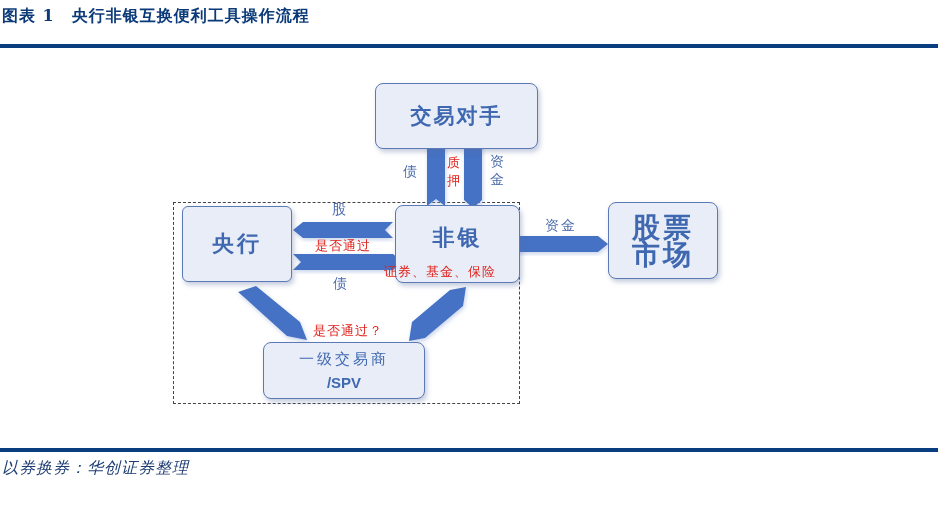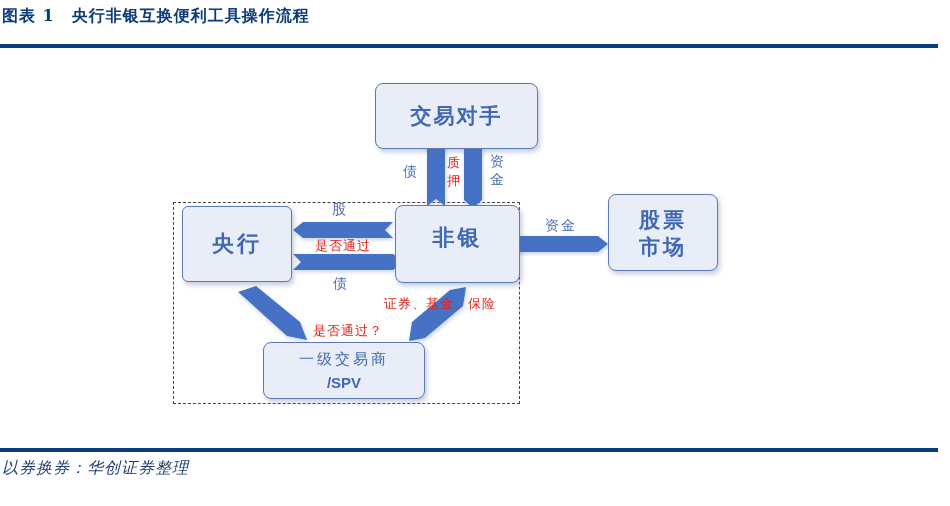--- a/index.html
+++ b/index.html
@@ -61,35 +61,35 @@
   </div>
 
   <div class="node" style="left:182px;top:206px;width:110px;height:76px;font-size:22px;letter-spacing:3px;border-radius:6px;">
     <span>央行</span>
   </div>
 
   <div class="node" style="left:395px;top:205px;width:125px;height:78px;font-size:22px;letter-spacing:3px;">
     <span style="margin-top:-12px;">非银</span>
   </div>
 
-  <div class="node" style="left:608px;top:194px;width:110px;height:77px;font-size:21px;letter-spacing:3px;line-height:27px;">
+  <div class="node" style="left:608px;top:202px;width:110px;height:77px;font-size:28px;letter-spacing:3px;line-height:27px;">
     <span>股票</span>
     <span>市场</span>
   </div>
 
   <div class="node" style="left:263px;top:342px;width:162px;height:57px;font-size:15px;letter-spacing:3px;line-height:23px;font-weight:normal;">
     <span>一级交易商</span>
     <span style="font-family:'Liberation Sans',sans-serif;font-weight:bold;letter-spacing:0;">/SPV</span>
   </div>
 
   <div class="lbl" style="left:403px;top:163px;">债</div>
   <div class="lbl red vert" style="left:447px;top:154px;">质押</div>
   <div class="lbl vert" style="left:490px;top:152px;">资金</div>
   <div class="lbl" style="left:332px;top:201px;">股</div>
   <div class="lbl red" style="left:315px;top:237px;letter-spacing:1px;">是否通过</div>
   <div class="lbl" style="left:333px;top:275px;">债</div>
-  <div class="lbl red" style="left:384px;top:263px;letter-spacing:1px;margin-top:32px;">证券、基金、保险</div>
+  <div class="lbl red" style="left:384px;top:263px;letter-spacing:1px;">证券、基金、保险</div>
   <div class="lbl" style="left:545px;top:217px;letter-spacing:2px;">资金</div>
   <div class="lbl red" style="left:313px;top:322px;letter-spacing:1px;">是否通过？</div>
 </div>
 
 <div class="rule bottom"></div>
 <div class="source">以券换券：华创证券整理</div>
 
 </body></html>

